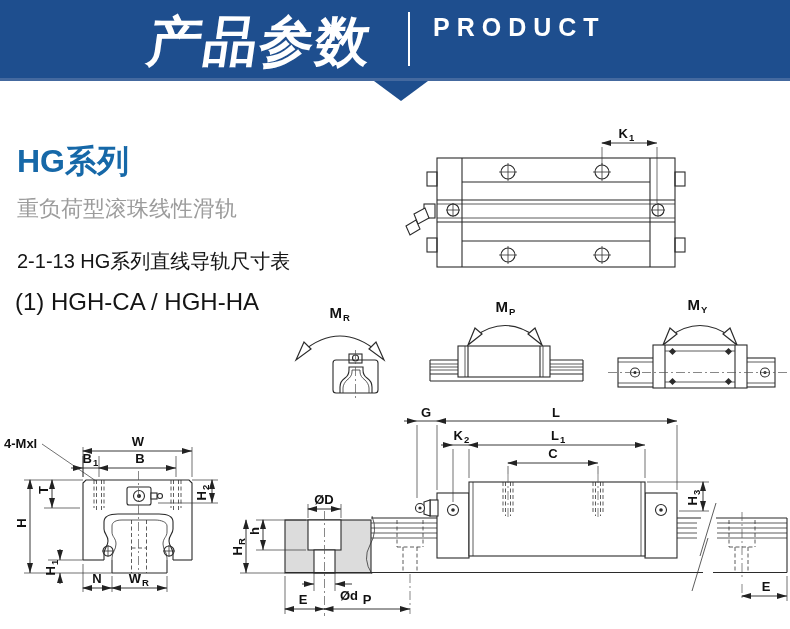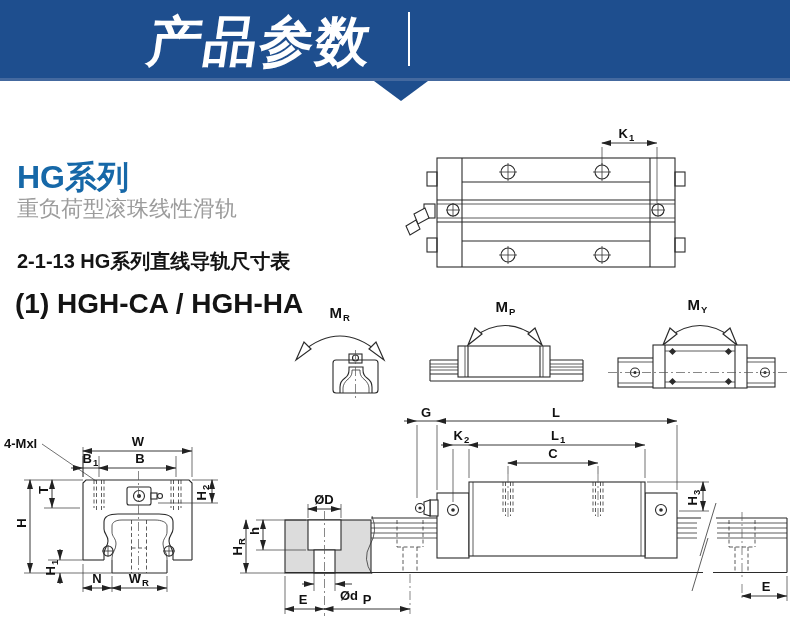--- a/index.html
+++ b/index.html
@@ -9,24 +9,24 @@
   .banner{position:absolute;left:0;top:0;width:790px;height:78px;border-bottom:3px solid #44699f;}
   .banner-cn{position:absolute;left:148px;top:6px;font-size:54px;font-weight:bold;color:#fff;
              transform:skewX(-8deg);letter-spacing:2px;white-space:nowrap;}
   .banner-divider{position:absolute;left:408px;top:12px;width:2px;height:54px;background:#fff;}
   .banner-en{position:absolute;left:433px;top:14px;color:#fff;font-weight:bold;line-height:26px;}
   .banner-en .l1{font-size:25px;letter-spacing:7px;}
   .banner-en .l2{font-size:25px;letter-spacing:2px;}
   .banner-tri{position:absolute;left:374px;top:81px;width:0;height:0;
               border-left:27px solid transparent;border-right:27px solid transparent;
               border-top:20px solid #1e4e8e;}
-  .series-name{position:absolute;left:17px;top:140px;font-size:32px;font-weight:bold;margin-top:16px;}
+  .series-name{position:absolute;left:17px;top:140px;font-size:32px;font-weight:bold;}
   .series-sub{position:absolute;left:17px;top:194px;font-size:22px;color:#9c9c9c;}
-  .table-title{position:absolute;left:17px;top:248px;font-size:20px;font-weight:bold;color:#141414;}
-  .model-line{position:absolute;left:15px;top:288px;font-size:28px;font-weight:bold;color:#141414;}
+  .table-title{position:absolute;left:17px;top:248px;font-size:20px;font-weight:normal;color:#141414;}
+  .model-line{position:absolute;left:15px;top:288px;font-size:24px;font-weight:normal;color:#141414;}
   svg{position:absolute;overflow:visible;}
   .ln{stroke:#2b2b2b;stroke-width:1.1;fill:none;}
   .lnf{stroke:#2b2b2b;stroke-width:1.1;fill:#fff;}
   .thin{stroke:#333;stroke-width:0.8;fill:none;}
   .dash{stroke:#333;stroke-width:0.8;fill:none;stroke-dasharray:4 2.5;}
   .cl{stroke:#555;stroke-width:0.7;fill:none;stroke-dasharray:9 3 2 3;}
   .dim{stroke:#222;stroke-width:0.9;fill:none;}
   .ext{stroke:#333;stroke-width:0.7;fill:none;}
   .dl{font-family:"Liberation Sans",sans-serif;font-size:13px;font-weight:bold;fill:#111;}
   .dls{font-family:"Liberation Sans",sans-serif;font-size:9.5px;font-weight:bold;fill:#111;}
@@ -35,20 +35,21 @@
 </style>
 </head>
 <body>
 
 <div class="screen">
 
   <div class="banner" id="banner" style="background: rgb(30, 78, 142);">
     <div class="banner-cn">产品参数</div>
     <div class="banner-divider"></div>
     <div class="banner-en">
+      <div class="l1">PRODUCT</div>
     </div>
   </div>
   <div class="banner-tri" style="border-top-color: rgb(30, 78, 142);"></div>
 
   <div class="series-name" id="seriesName" style="color: rgb(22, 104, 168);">HG系列</div>
   <div class="series-sub">重负荷型滚珠线性滑轨</div>
   <div class="table-title">2-1-13 HG系列直线导轨尺寸表</div>
   <div class="model-line">(1) HGH-CA / HGH-HA</div>
 
   <svg style="left:400px;top:110px" width="390" height="180" viewBox="0 0 390 180">

